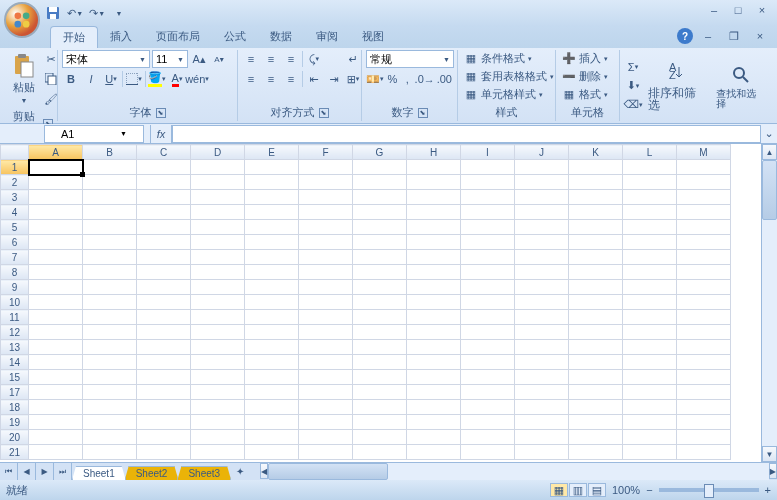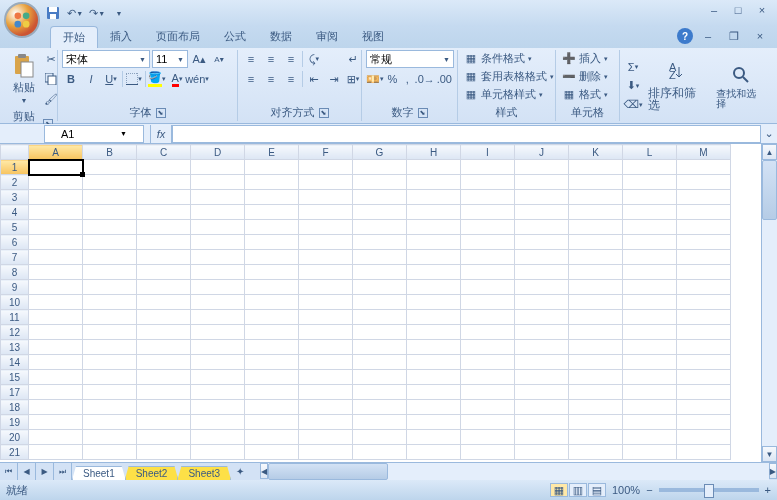--- a/index.html
+++ b/index.html
@@ -54,21 +54,21 @@
 .sel-cell{outline:2px solid #000;outline-offset:-1px;position:relative}
 .sel-cell::after{content:"";position:absolute;right:-3px;bottom:-3px;width:5px;height:5px;background:#000}
 .vscroll{width:16px;background:#e4eefb;border-left:1px solid #9ab9dd;display:flex;flex-direction:column}
 .scroll-btn{height:16px;display:flex;align-items:center;justify-content:center;font-size:8px;color:#3b5a82;background:linear-gradient(#f6f9fd,#dce6f4);border:1px solid #9ab9dd}
 .scroll-track{flex:1;background:#e4eefb}
 .scroll-thumb{background:linear-gradient(#d3e2f5,#b5cce6);border:1px solid #9ab9dd;border-radius:2px}
 .bottom-area{height:18px;display:flex;background:#d3e2f5;border-top:1px solid #9ab9dd}
 .sheet-nav{display:flex}
 .nav-btn{width:18px;height:17px;display:flex;align-items:center;justify-content:center;font-size:8px;color:#3b5a82;border-right:1px solid #9ab9dd}
 .sheet-tabs{display:flex;align-items:flex-end}
-.sheet-tab{padding:1px 10px;background:#fde047;border:1px solid #9ab9dd;border-bottom:none;margin-right:-1px;font-size:10px;color:#3b5a82;clip-path:polygon(4px 0,calc(100% - 4px) 0,100% 100%,0 100%)}
+.sheet-tab{padding:1px 10px;background:#eab308;border:1px solid #9ab9dd;border-bottom:none;margin-right:-1px;font-size:10px;color:#3b5a82;clip-path:polygon(4px 0,calc(100% - 4px) 0,100% 100%,0 100%)}
 .sheet-tab.active{background:#fff}
 .insert-sheet{width:20px;display:flex;align-items:center;justify-content:center;font-size:10px;color:#3b5a82}
 .hscroll-area{flex:1;display:flex;margin-left:10px}
 .hscroll-area .scroll-track{flex:1}
 .statusbar{height:20px;background:linear-gradient(#dbe9f8,#bdd5ec);display:flex;align-items:center;padding:0 6px;color:#3b5a82}
 .status-right{margin-left:auto;display:flex;align-items:center;gap:6px}
 .view-btns{display:flex;gap:1px}
 .view-btn{width:18px;height:14px;border:1px solid #9ab9dd;background:#e4eefb;display:flex;align-items:center;justify-content:center}
 .view-btn.active{background:#ffe9a8}
 .zoom-slider{width:100px;height:4px;background:#9ab9dd;position:relative}

